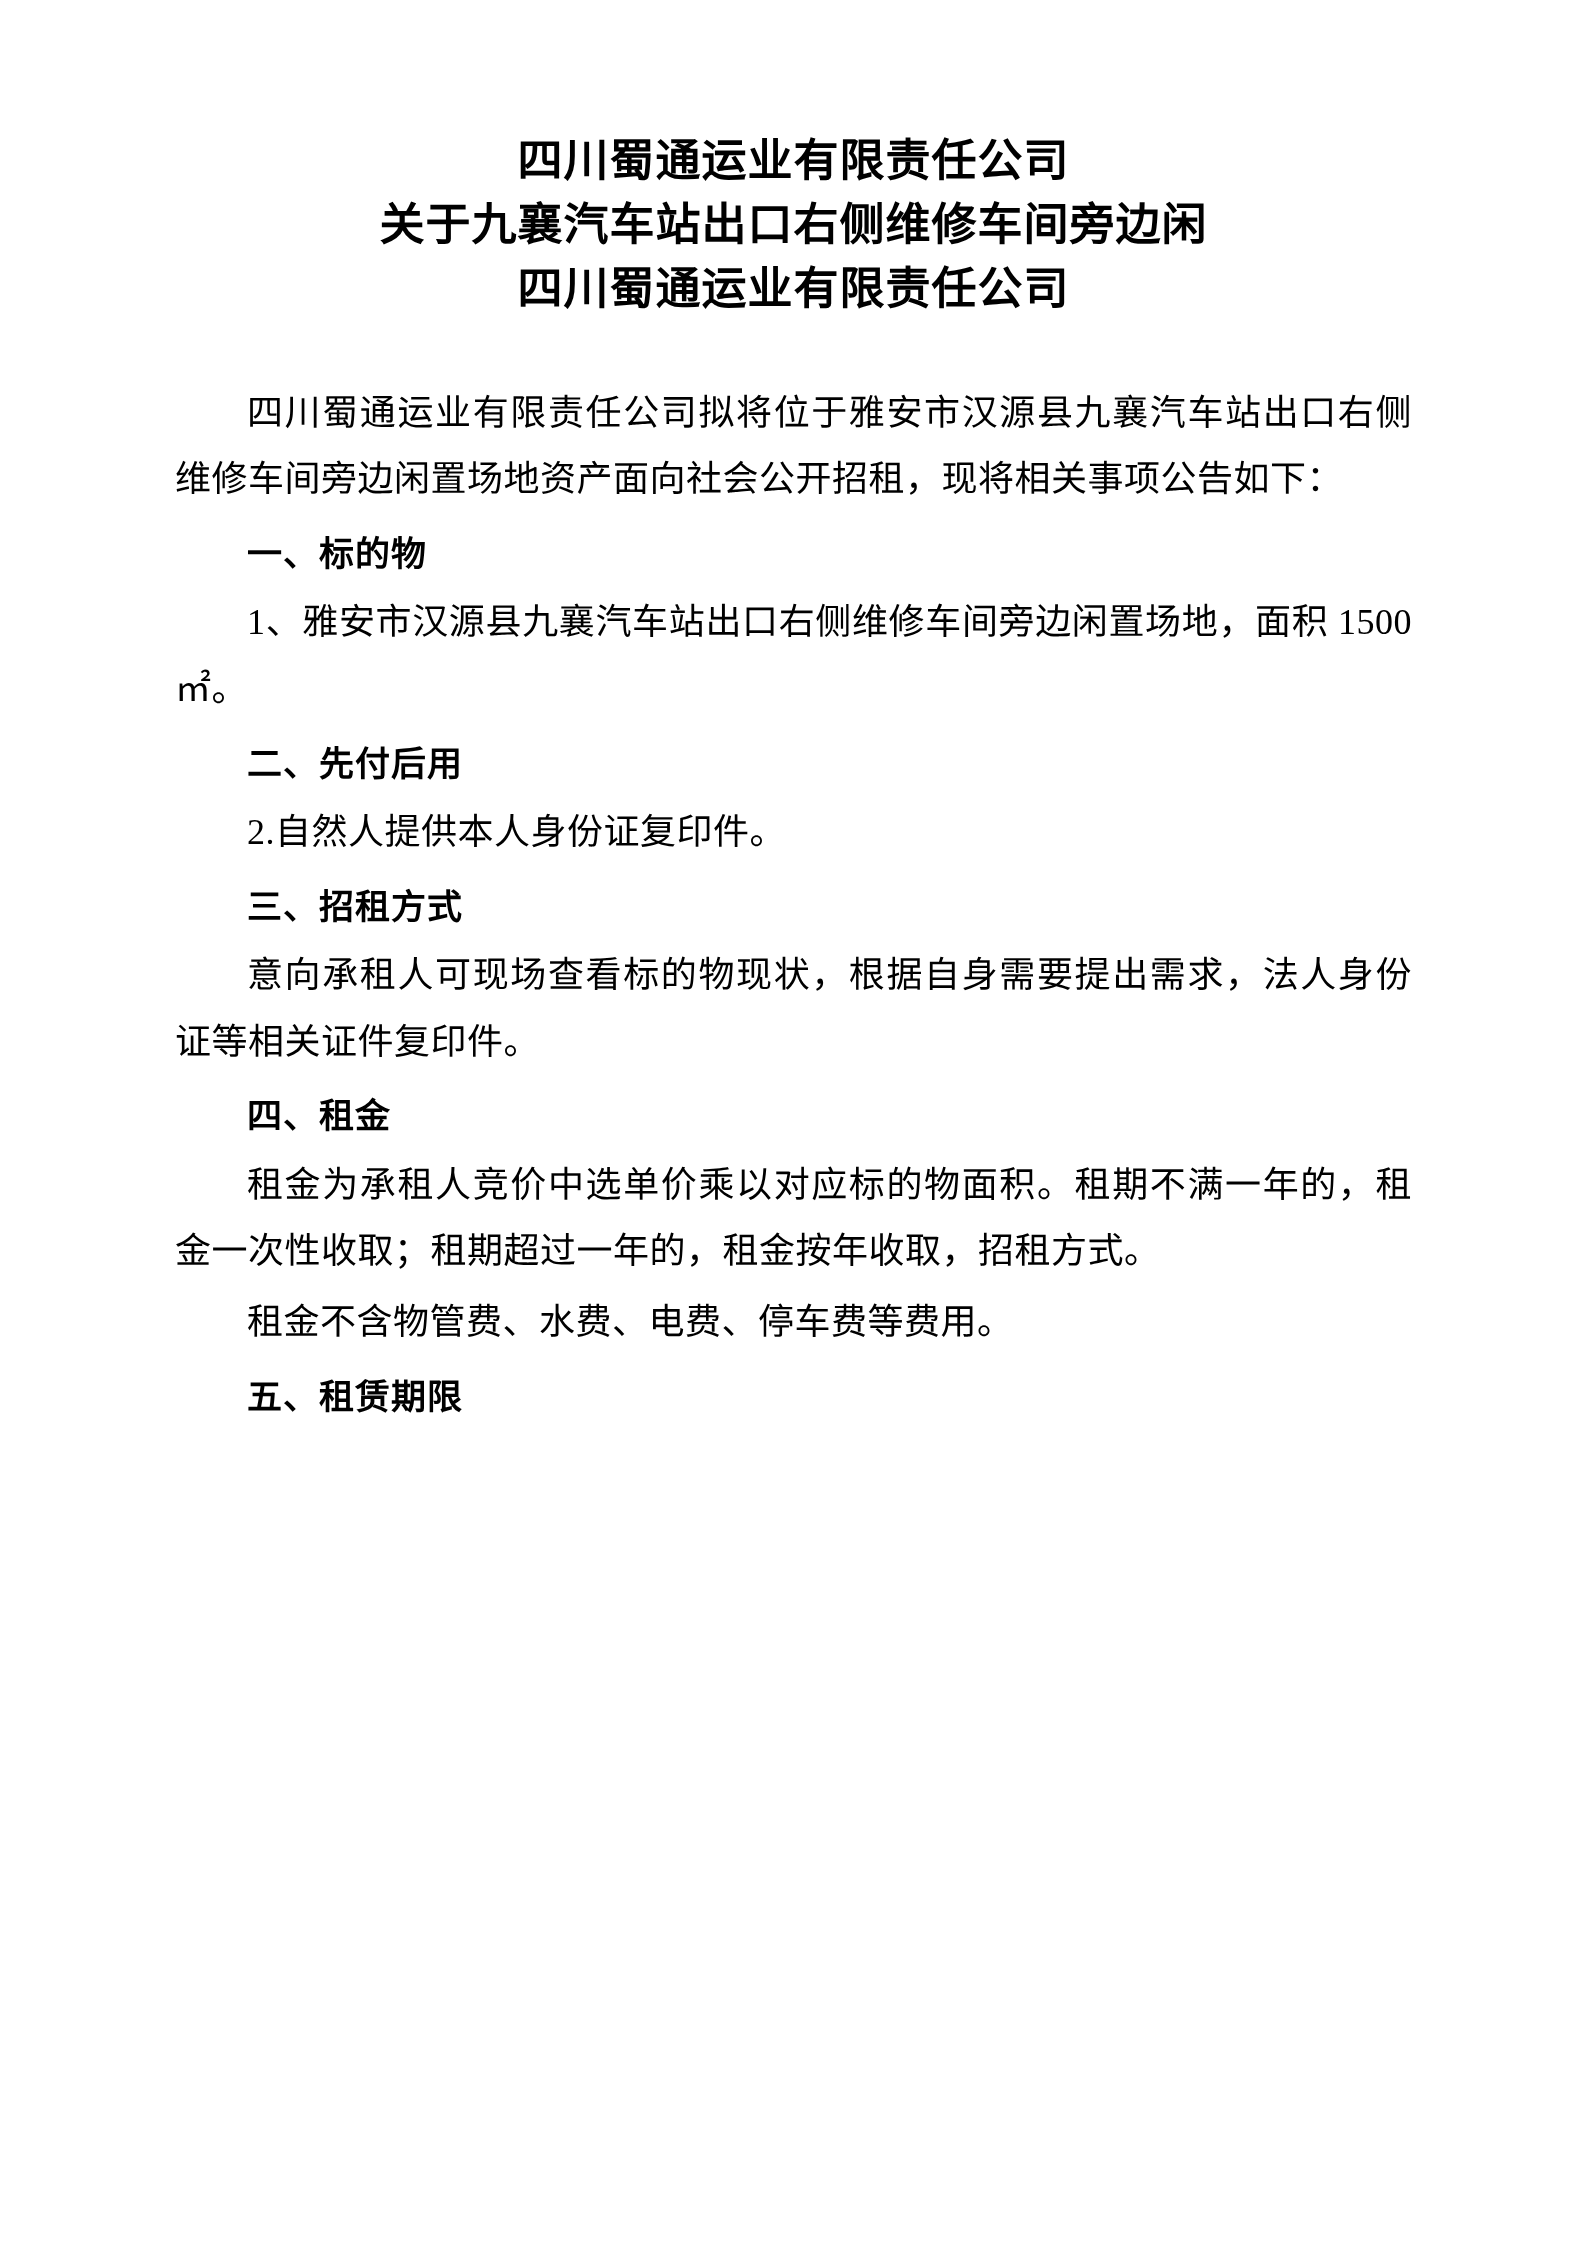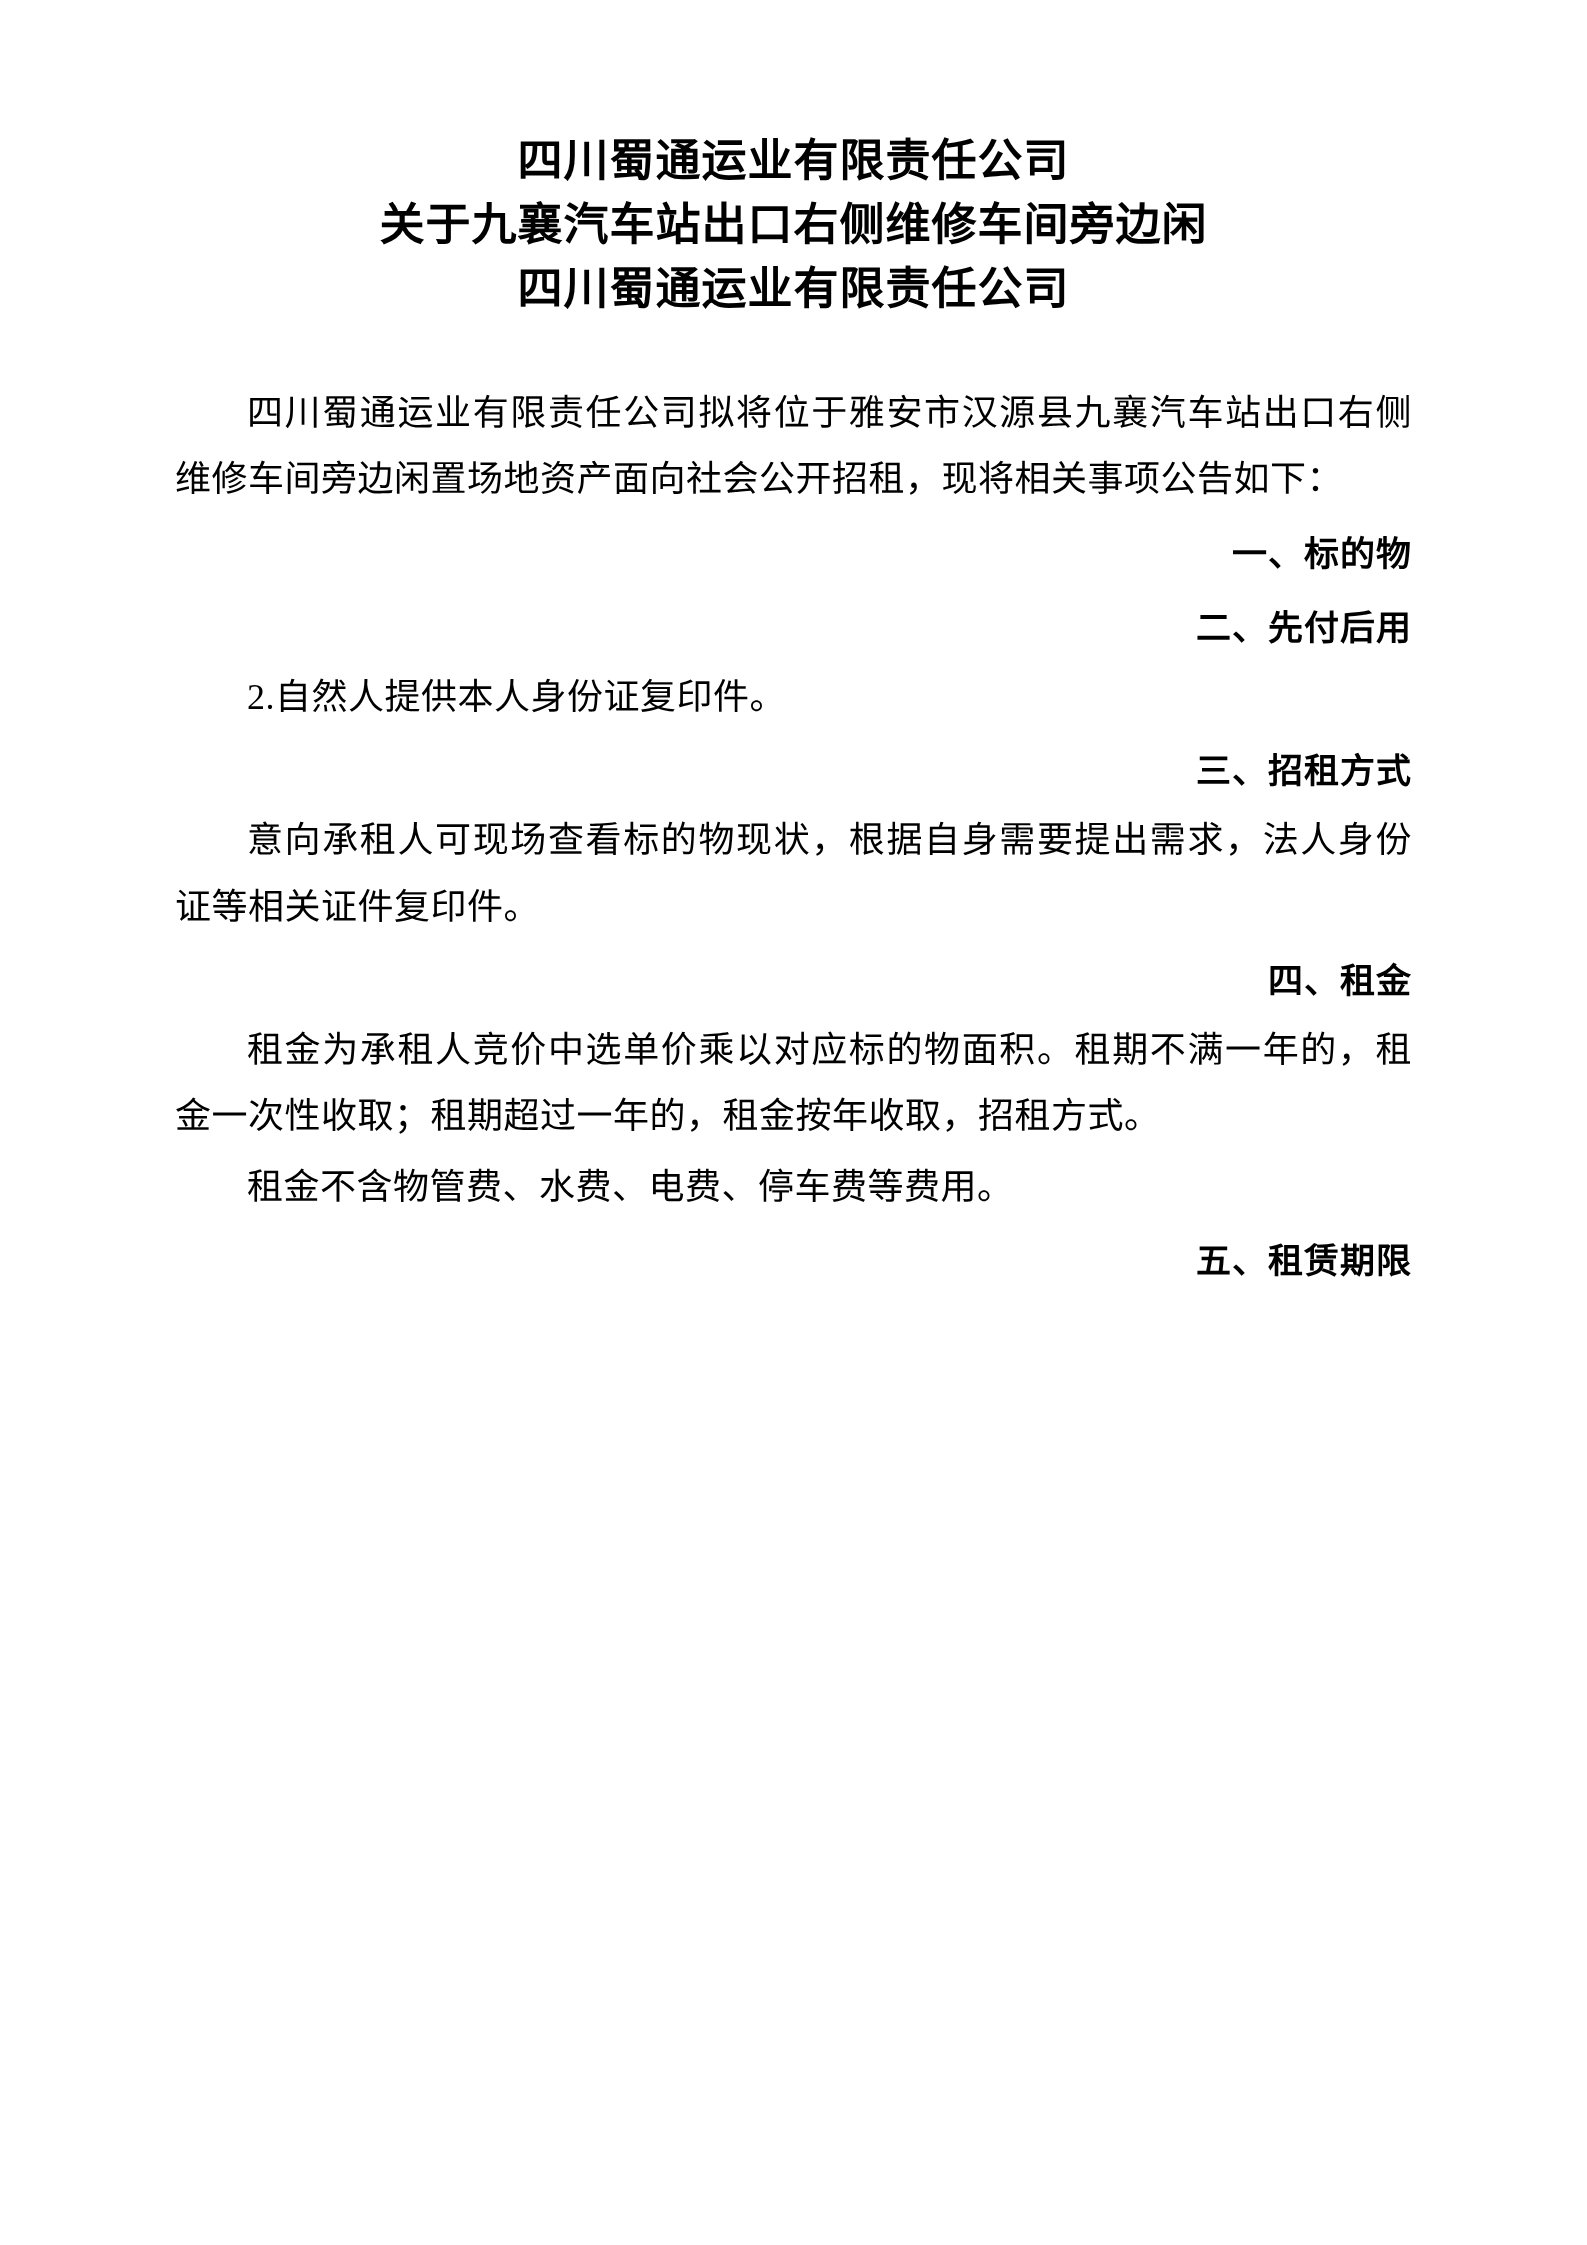--- a/index.html
+++ b/index.html
@@ -46,40 +46,40 @@
     text-indent: 72px;
   }
   .section-heading {
     font-family: "DejaVu Sans", "Liberation Sans", sans-serif;
     font-weight: bold;
     font-size: 35px;
     line-height: 1.9;
     letter-spacing: 1px;
     text-indent: 72px;
     margin: 8px 0 2px 0;
-    text-align: right;
   }
   .tight {
     margin-bottom: 0;
   }
 </style>
 </head>
 <body>
 
 <div class="page">
 
   <h1 class="doc-title">
     <span class="title-line">四川蜀通运业有限责任公司</span>
     <span class="title-line">关于九襄汽车站出口右侧维修车间旁边闲</span>
     <span class="title-line">四川蜀通运业有限责任公司</span>
   </h1>
 
   <p class="body-text indent">四川蜀通运业有限责任公司拟将位于雅安市汉源县九襄汽车站出口右侧维修车间旁边闲置场地资产面向社会公开招租，现将相关事项公告如下：</p>
 
   <h2 class="section-heading">一、标的物</h2>
+  <p class="body-text indent">1、雅安市汉源县九襄汽车站出口右侧维修车间旁边闲置场地，面积 1500 ㎡。</p>
 
   <h2 class="section-heading">二、先付后用</h2>
   <p class="body-text indent">2.自然人提供本人身份证复印件。</p>
 
   <h2 class="section-heading">三、招租方式</h2>
   <p class="body-text indent">意向承租人可现场查看标的物现状，根据自身需要提出需求，法人身份证等相关证件复印件。</p>
 
   <h2 class="section-heading">四、租金</h2>
   <p class="body-text indent">租金为承租人竞价中选单价乘以对应标的物面积。租期不满一年的，租金一次性收取；租期超过一年的，租金按年收取，招租方式。</p>
   <p class="body-text indent">租金不含物管费、水费、电费、停车费等费用。</p>

